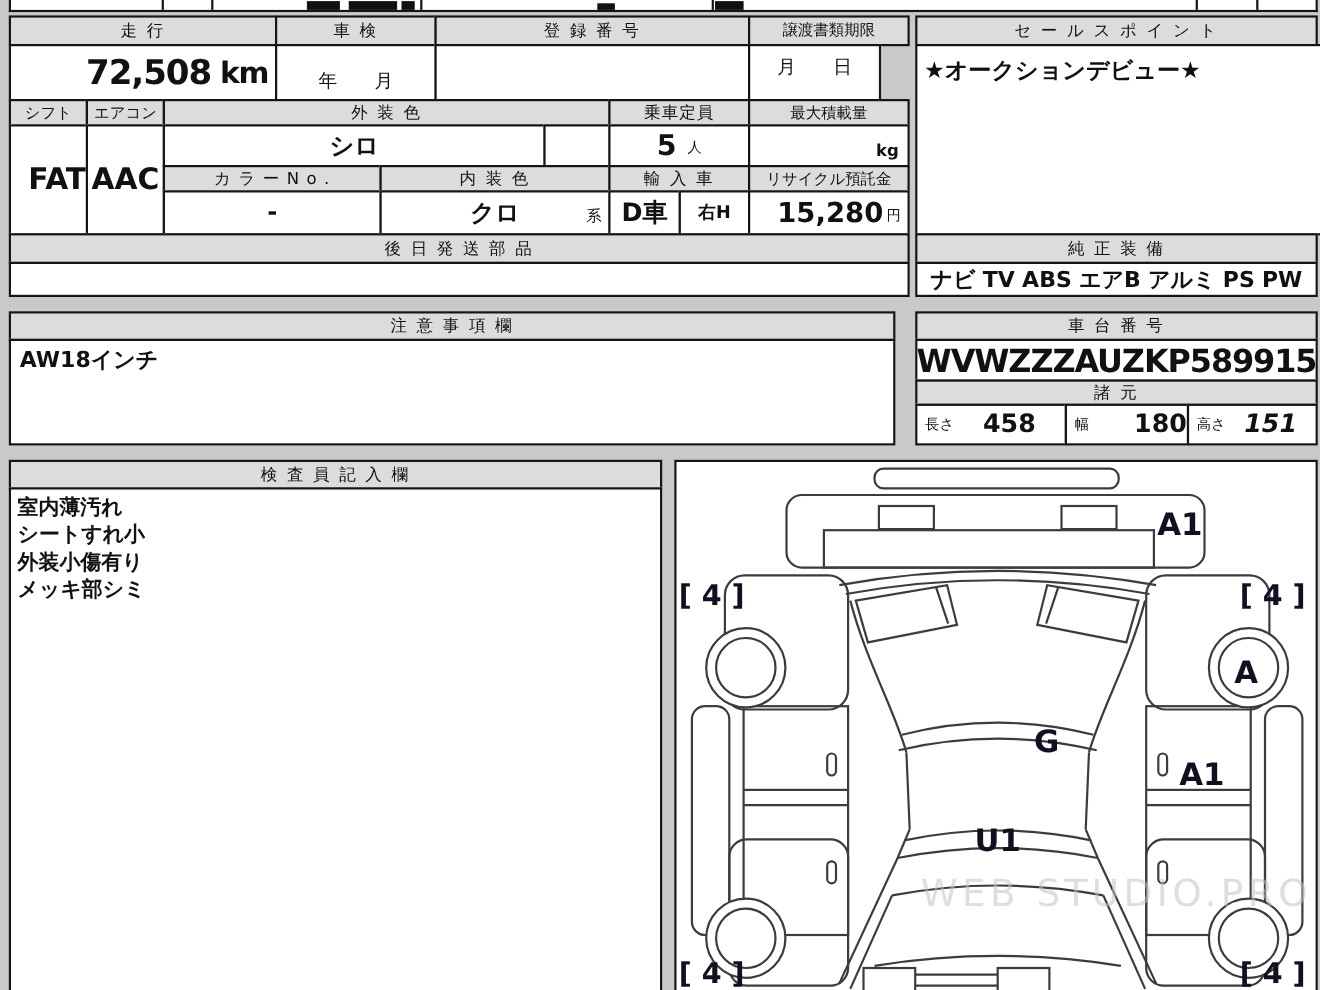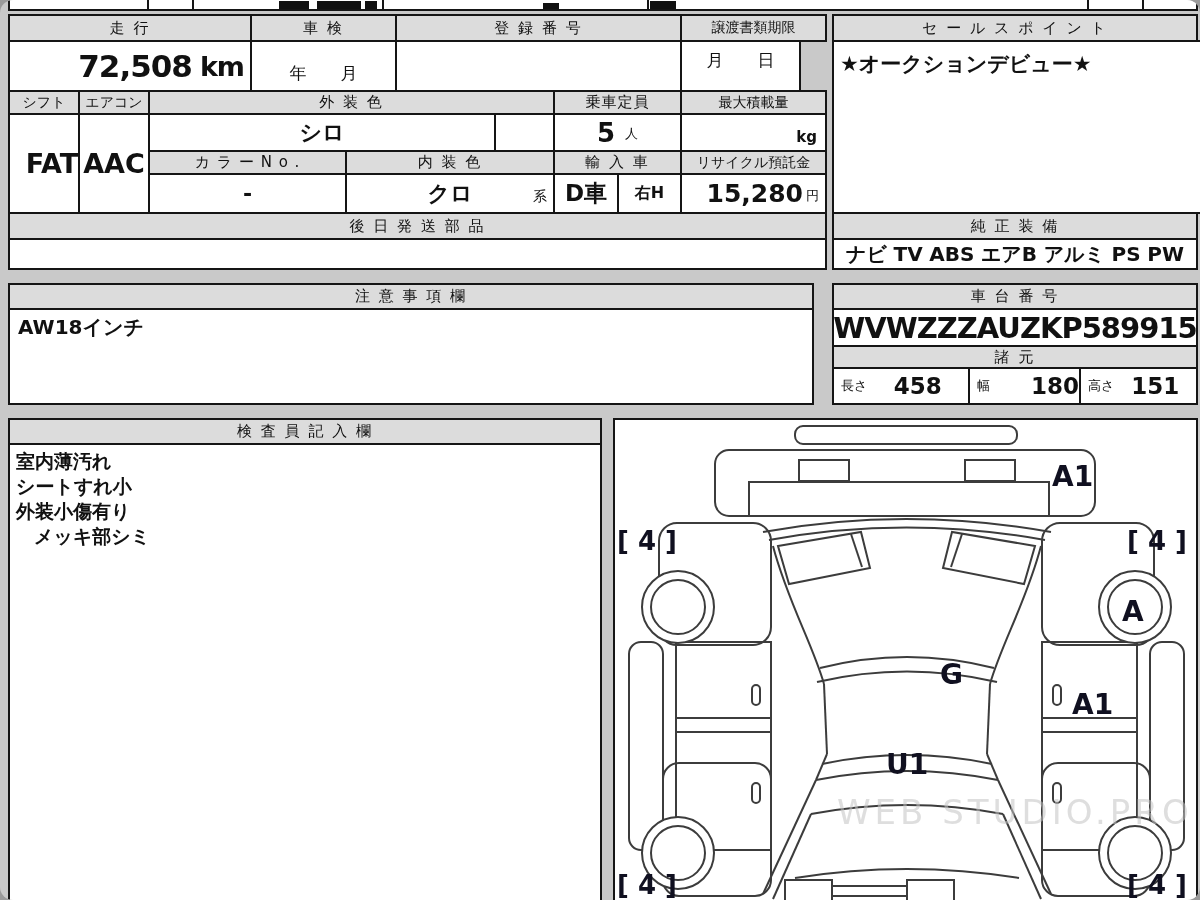--- a/index.html
+++ b/index.html
@@ -1,17 +1,17 @@
 <!DOCTYPE html>
 <html><head>
 <meta charset="utf-8">
 <style>
   html,body{margin:0;padding:0;}
   body{font-family:"DejaVu Sans","Liberation Sans",sans-serif;background:#9a9a9a;}
-  #sheet{position:relative;width:1200px;height:900px;background:#c9c9c9;overflow:hidden;border-radius:13px;}
+  #sheet{position:relative;width:1200px;height:900px;background:#c9c9c9;overflow:hidden;}
   .cell{position:absolute;box-sizing:border-box;border:2px solid #151515;background:#fff;color:#111;}
   .hdr{background:#dcdcdc;display:flex;align-items:center;justify-content:center;
        font-size:15px;letter-spacing:2px;white-space:nowrap;overflow:hidden;}
   .hdr.tight{letter-spacing:0;font-size:14px;}
   .val{font-weight:bold;}
   .center{display:flex;align-items:center;justify-content:center;}
   .vline{position:absolute;top:0;width:2px;height:100%;background:#151515;}
   .blob{position:absolute;background:#111;}
   .unit-sm{font-size:13px;align-self:flex-end;margin:0 0 7px 3px;font-weight:bold;}
   text{font-family:"DejaVu Sans","Liberation Sans",sans-serif;}
@@ -109,29 +109,29 @@
   <div class="cell val" style="left:832px;top:367px;width:138px;height:38px;display:flex;align-items:center;font-size:23px;">
     <span style="font-size:13px;font-weight:normal;padding-left:7px;">長さ</span>
     <span style="flex:1;text-align:center;">458</span>
   </div>
   <div class="cell val" style="left:968px;top:367px;width:113px;height:38px;display:flex;align-items:center;font-size:23px;">
     <span style="font-size:13px;font-weight:normal;padding-left:7px;">幅</span>
     <span style="flex:1;text-align:right;">180</span>
   </div>
   <div class="cell val" style="left:1079px;top:367px;width:119px;height:38px;display:flex;align-items:center;font-size:23px;">
     <span style="font-size:13px;font-weight:normal;padding-left:7px;">高さ</span>
-    <span style="flex:1;text-align:center;">151</span>
+    <span style="flex:1;text-align:center;font-style:italic;">151</span>
   </div>
 
   <div class="cell hdr" style="left:8px;top:418px;width:594px;height:27px">検 査 員 記 入 欄</div>
   <div class="cell" style="left:8px;top:443px;width:594px;height:459px;padding:4px 6px;box-sizing:border-box;">
     <div class="val" style="font-size:19px;line-height:25px;">室内薄汚れ</div>
     <div class="val" style="font-size:19px;line-height:25px;">シートすれ小</div>
     <div class="val" style="font-size:19px;line-height:25px;">外装小傷有り</div>
-    <div class="val" style="font-size:19px;line-height:25px;margin-left:18px;">メッキ部シミ</div>
+    <div class="val" style="font-size:19px;line-height:25px;">メッキ部シミ</div>
   </div>
 
   <div class="cell" style="left:613px;top:418px;width:585px;height:484px;">
     <svg width="581" height="480" viewBox="0 0 581 480" preserveAspectRatio="none" style="display:block;">
       <g stroke="#3c3c3c" stroke-width="2" fill="none">
 
         <rect x="180" y="6" width="222" height="18" rx="8"></rect>
 
         <rect x="100" y="30" width="380" height="66" rx="14"></rect>
         <rect x="184" y="40" width="50" height="21"></rect>

